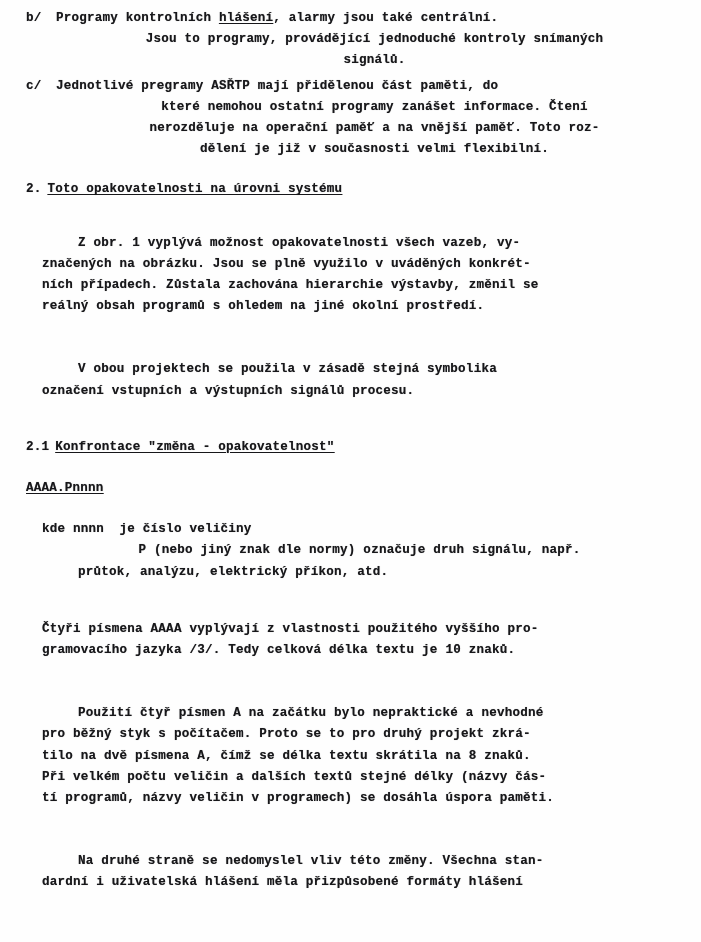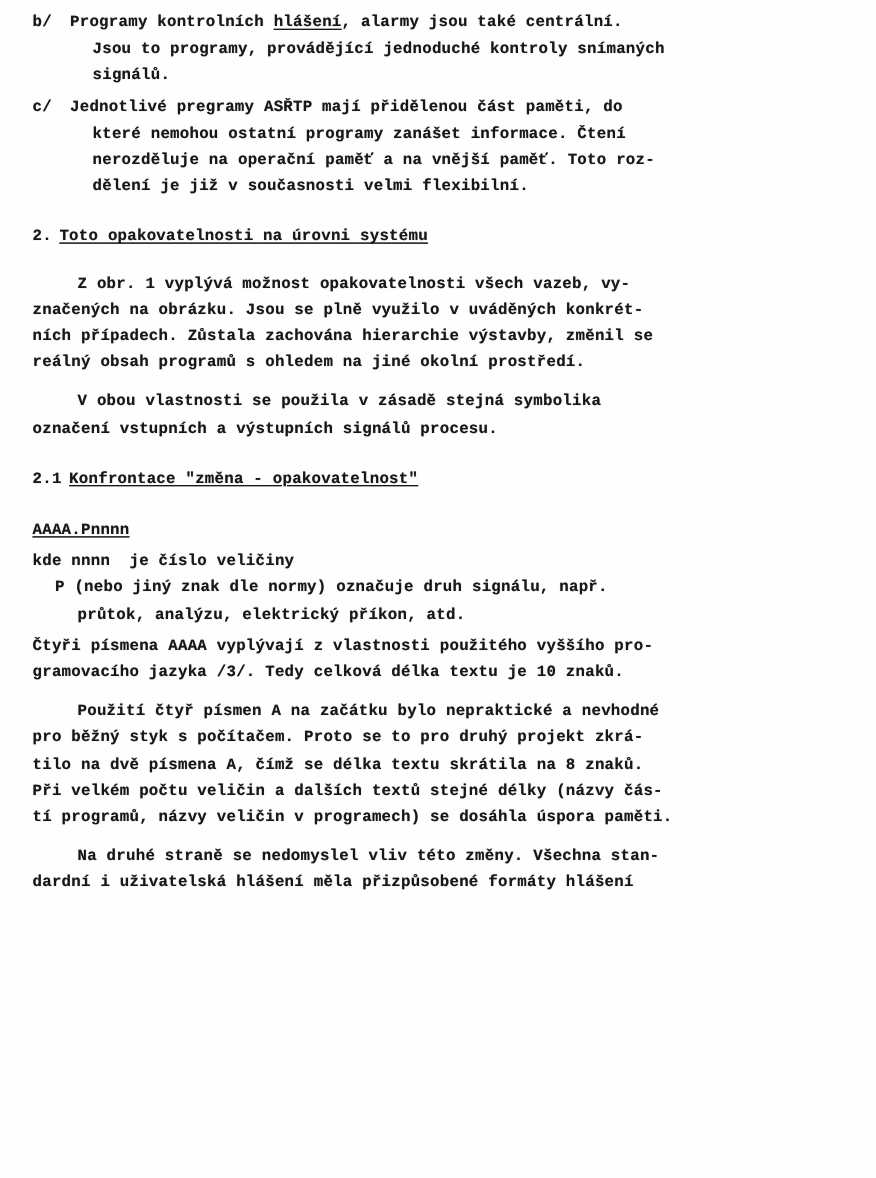--- a/index.html
+++ b/index.html
@@ -21,40 +21,40 @@
     box-sizing: border-box;
     padding: 8px 26px 0 26px;
     color: #17171a;
     
     font-size: 12.6px;
     line-height: 21.2px;
     letter-spacing: 0.2px;
     font-weight: 700;
     text-shadow: 0 0 0.7px rgba(0,0,0,0.55);
   }
-  .para { margin: 0; }
+  .para { margin: 16px; }
   .sp-xs { height: 4px; }
   .sp-s { height: 10px; }
   .sp-m { height: 16px; }
   .sp-l { height: 19px; }
 
   
   .item {
     display: flex;
     align-items: flex-start;
   }
   .item .marker {
     width: 30px;
     flex: 0 0 30px;
     white-space: pre;
   }
   .item .body {
     flex: 1 1 auto;
   }
-  .indent-1 { padding-left: 18px; }
+  .indent-1 { padding-left: 18px; text-align: center; }
   .indent-2 { padding-left: 36px; }
   .first-line-indent { text-indent: 36px; }
 
   .u { text-decoration: underline; text-underline-offset: 2px; }
   .center { text-align: left; }
 
   .heading {
     display: flex;
     align-items: flex-start;
   }
@@ -105,21 +105,21 @@
   <div class="para">
     <div class="line first-line-indent">Z obr. 1 vyplývá možnost opakovatelnosti všech vazeb, vy-</div>
     <div class="line">značených na obrázku. Jsou se plně využilo v uváděných konkrét-</div>
     <div class="line">ních případech. Zůstala zachována hierarchie výstavby, změnil se</div>
     <div class="line">reálný obsah programů s ohledem na jiné okolní prostředí.</div>
   </div>
 
   <div class="sp-s"></div>
 
   <div class="para">
-    <div class="line first-line-indent">V obou vlastnosti se použila v zásadě stejná symbolika</div>
+    <div class="line first-line-indent">V obou projektech se použila v zásadě stejná symbolika</div>
     <div class="line">označení vstupních a výstupních signálů procesu.</div>
   </div>
 
   <div class="sp-l"></div>
 
   <div class="heading">
     <span class="num">2.1</span>
     <span class="txt">Konfrontace "změna - opakovatelnost"</span>
   </div>
 

